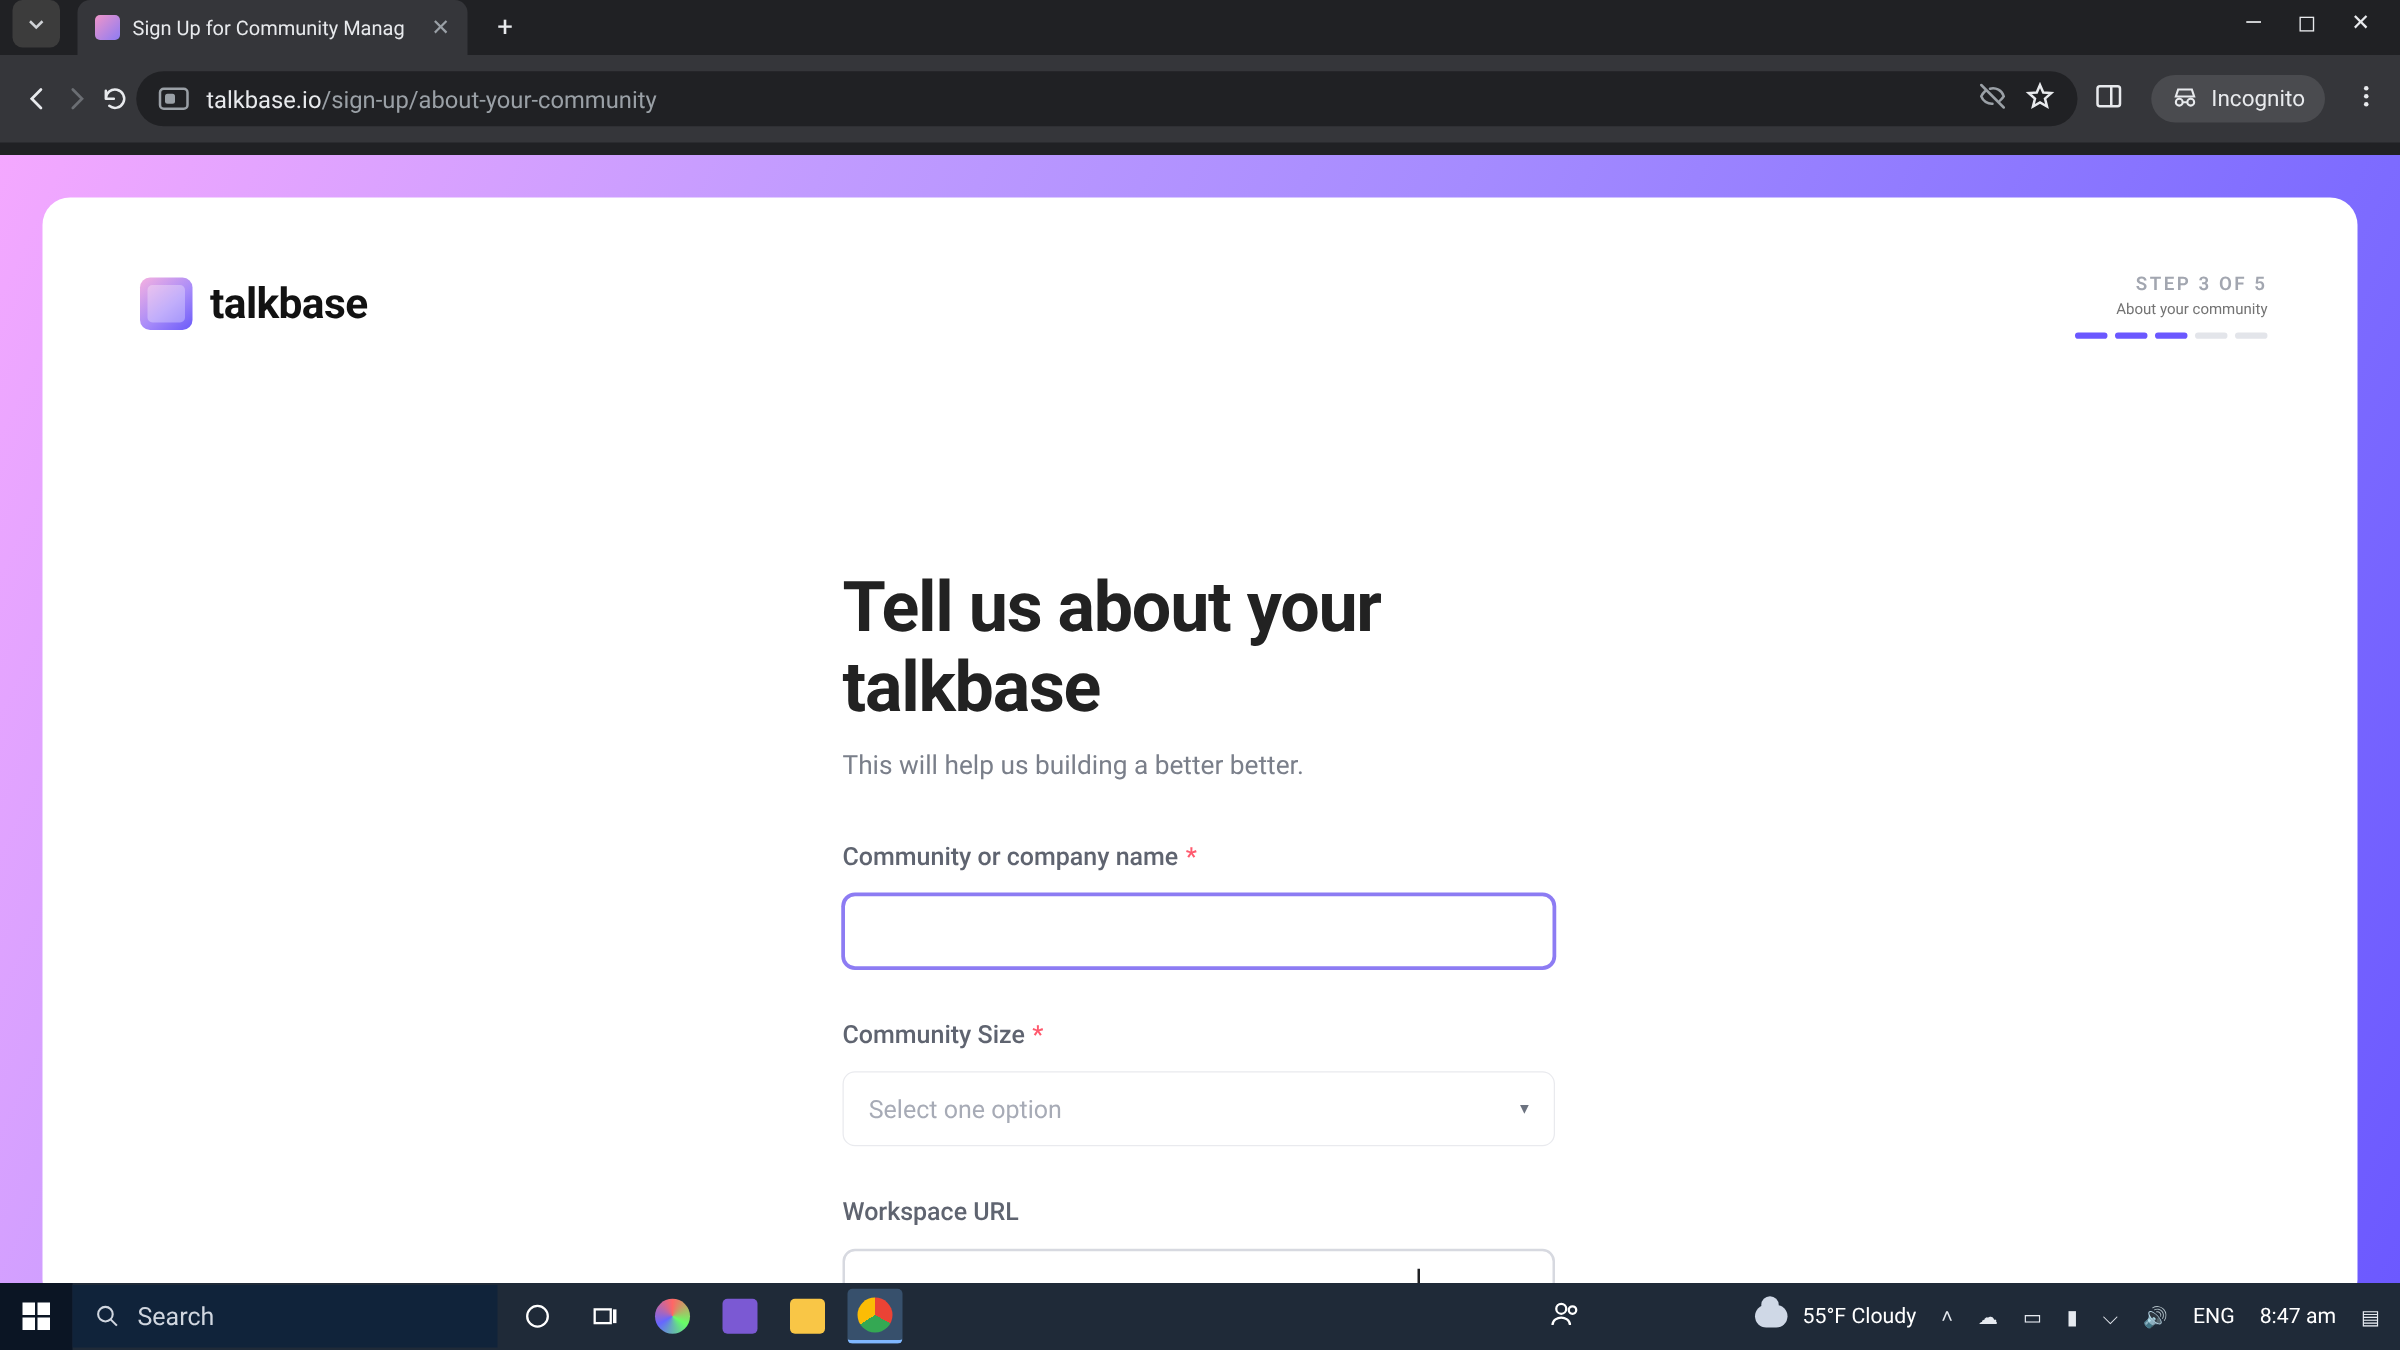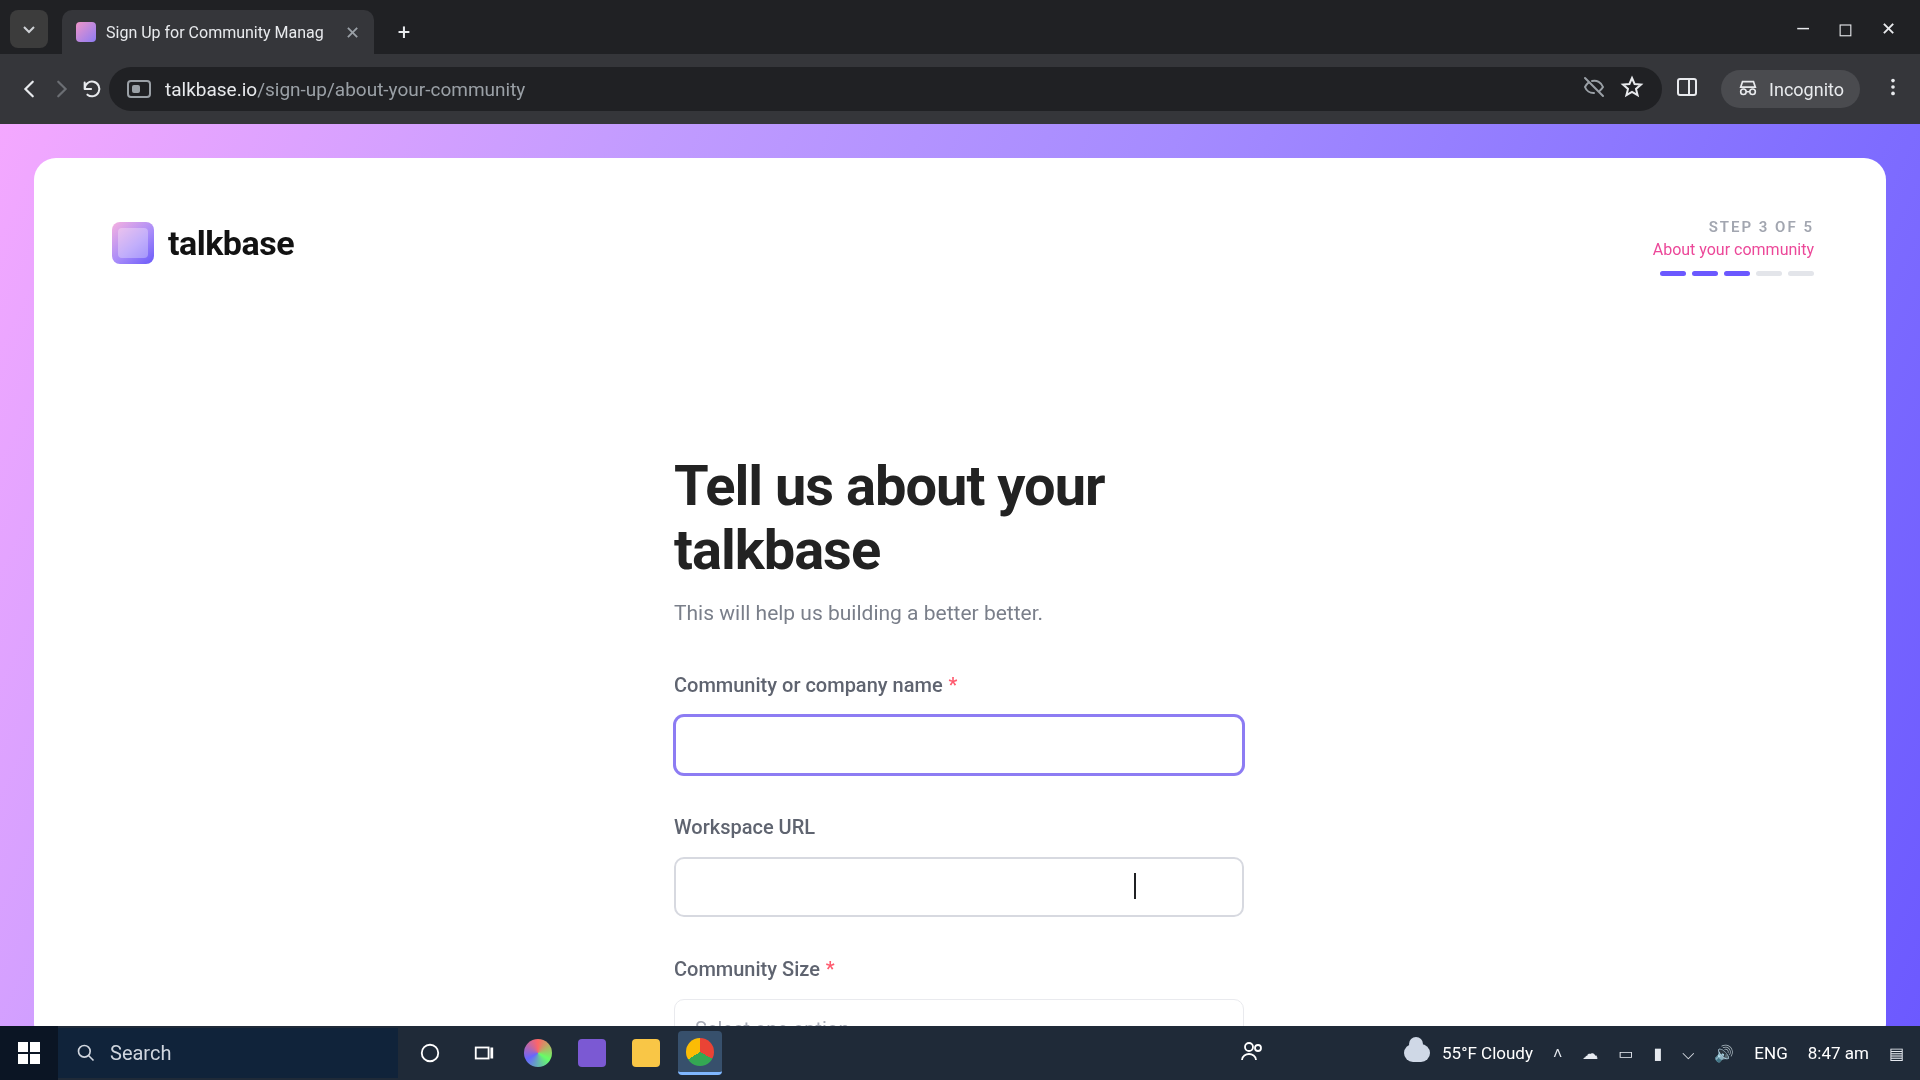--- a/index.html
+++ b/index.html
@@ -1,20 +1,20 @@
 <!DOCTYPE html>
 <html><head>
 <meta charset="utf-8">
 <style>
 * { margin: 0; padding: 0; box-sizing: border-box; font-family: -apple-system, BlinkMacSystemFont, "Segoe UI", Roboto, sans-serif; }
 html, body { width: 1920px; height: 1080px; overflow: hidden; background: #202124; }
 
 
 .browser-chrome { width: 100%; height: 124px; background: #202124; display: flex; flex-direction: column; }
-.tab-strip { height: 54px; background: #202124; display: flex; align-items: flex-end; padding-left: 10px; }
+.tab-strip { height: 44px; background: #202124; display: flex; align-items: flex-end; padding-left: 10px; }
 .tab-dropdown { width: 38px; height: 38px; border-radius: 8px; background: #3c3c3c; display: flex; align-items: center; justify-content: center; margin-bottom: 6px; margin-right: 14px; }
 .tab { background: #35363a; border-radius: 10px 10px 0 0; height: 44px; width: 312px; display: flex; align-items: center; padding: 0 14px; gap: 10px; color: #e8eaed; font-size: 16px; }
 .tab .favicon { width: 20px; height: 20px; border-radius: 4px; background: linear-gradient(135deg,#ef95c9 0%, #8d7cf3 100%); }
 .tab .close { margin-left: auto; color: #9aa0a6; font-size: 18px; }
 .new-tab { width: 36px; height: 36px; display: flex; align-items: center; justify-content: center; color: #e8eaed; font-size: 22px; margin-left: 12px; margin-bottom: 4px; }
 .window-controls { margin-left: auto; display: flex; gap: 28px; padding-right: 24px; color: #e8eaed; font-size: 18px; align-items: center; height: 44px; margin-bottom: 4px; }
 
 .toolbar { height: 70px; background: #35363a; display: flex; align-items: center; padding: 0 16px; gap: 3px; color: #e8eaed; }
 .nav-icon { width: 28px; height: 28px; display: flex; align-items: center; justify-content: center; font-size: 22px; color: #cfd2d6; }
 .nav-icon.disabled { color: #6b6e73; }
@@ -31,21 +31,21 @@
 .viewport { width: 100%; height: 956px; background: linear-gradient(115deg, #f4a8ff 0%, #c19bff 28%, #a58bff 50%, #7e6cff 80%, #6b58ff 100%); padding: 34px; }
 .page-card { width: 100%; height: 100%; background: #fff; border-radius: 22px; position: relative; overflow: hidden; }
 
 .brand { position: absolute; top: 64px; left: 78px; display: flex; align-items: center; gap: 14px; }
 .brand-mark { width: 42px; height: 42px; border-radius: 8px; background: linear-gradient(140deg,#f6b1e0 0%, #a88cf9 55%, #6a5af9 100%); position: relative; }
 .brand-mark::after{content:"";position:absolute;inset:6px;border-radius:4px;background:#fff;opacity:.3;}
 .brand-name { font-size: 34px; font-weight: 700; color: #121212; letter-spacing: -0.5px; }
 
 .step-box { position: absolute; top: 60px; right: 72px; text-align: right; }
 .step-label { font-size: 15px; letter-spacing: 2px; color: #a2a6b0; font-weight: 600; }
-.step-title { font-size: 16px; color: #ec4899; margin-top: 4px; }
+.step-title { font-size: 12px; color: #737373; margin-top: 4px; }
 .step-bars { display: flex; gap: 6px; margin-top: 12px; justify-content: flex-end; }
 .step-bar { width: 26px; height: 5px; border-radius: 3px; background: #e3e5ea; }
 .step-bar.done { background: #6b58ff; }
 
 .form-wrap { position: absolute; left: 640px; top: 296px; width: 570px; }
 .form-title { font-size: 56px; font-weight: 700; color: #222; line-height: 1.15; letter-spacing: -1px; }
 .form-subtitle { font-size: 21px; color: #7a7f8a; margin-top: 18px; }
 
 .field { margin-top: 48px; }
 .field + .field { margin-top: 40px; }
@@ -178,36 +178,36 @@
       <div class="form-title">Tell us about your talkbase</div>
       <div class="form-subtitle">This will help us building a better better.</div>
 
       <div class="field">
         <div class="field-label">
           <span>Community or company name</span><span class="req">*</span>
         </div>
         <input class="input focused" value="" style="">
       </div>
 
+      <div class="field">
+        <div class="field-label">
+          <span>Community Size</span><span class="req">*</span>
+        </div>
+        <div class="select">
+          <span>Select one option</span>
+          <span class="caret">▾</span>
+        </div>
+      </div>
+
       <div class="field" style="position:relative;">
         <div class="field-label">
           <span>Workspace URL</span>
         </div>
         <input class="input" value="" style="">
         <div class="cursor-caret" style="left:460px; top:58px;"></div>
-      </div>
-
-      <div class="field">
-        <div class="field-label">
-          <span>Community Size</span><span class="req">*</span>
-        </div>
-        <div class="select">
-          <span>Select one option</span>
-          <span class="caret">▾</span>
-        </div>
       </div>
     </div>
 
   </div>
 </div>
 
 <div class="taskbar">
   <div class="start-btn">
     <div class="win-icon">
         <span></span>

